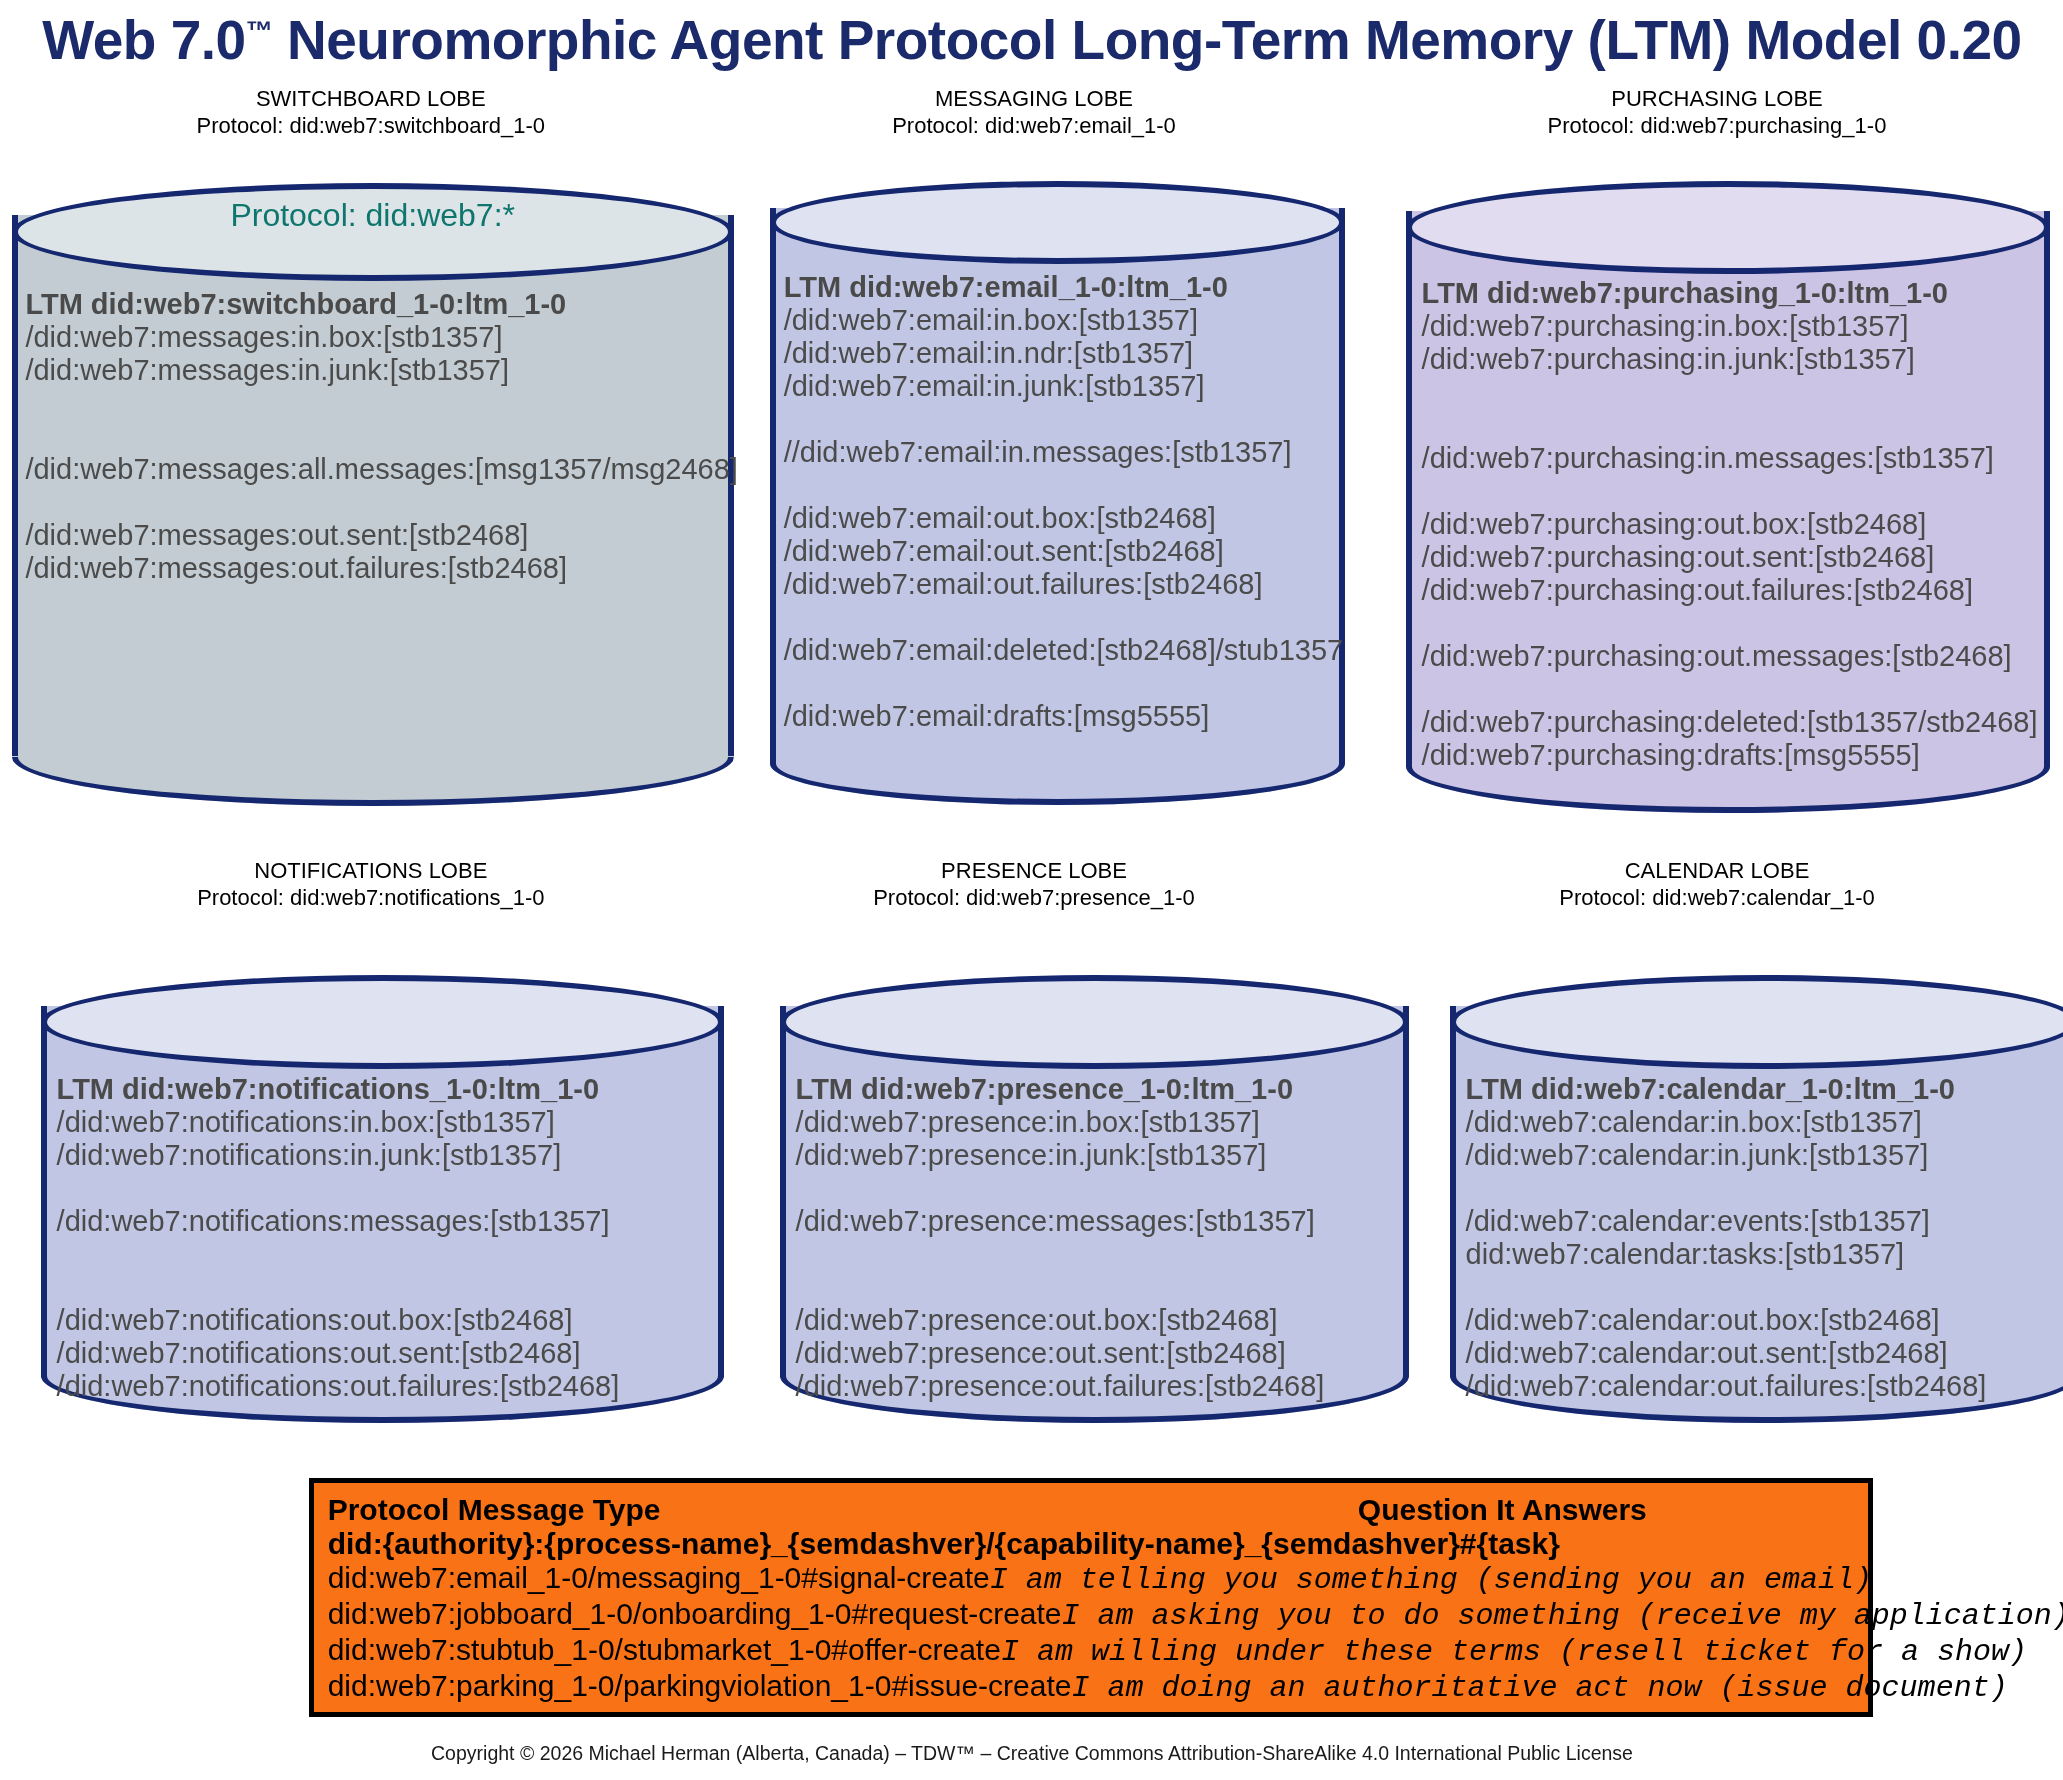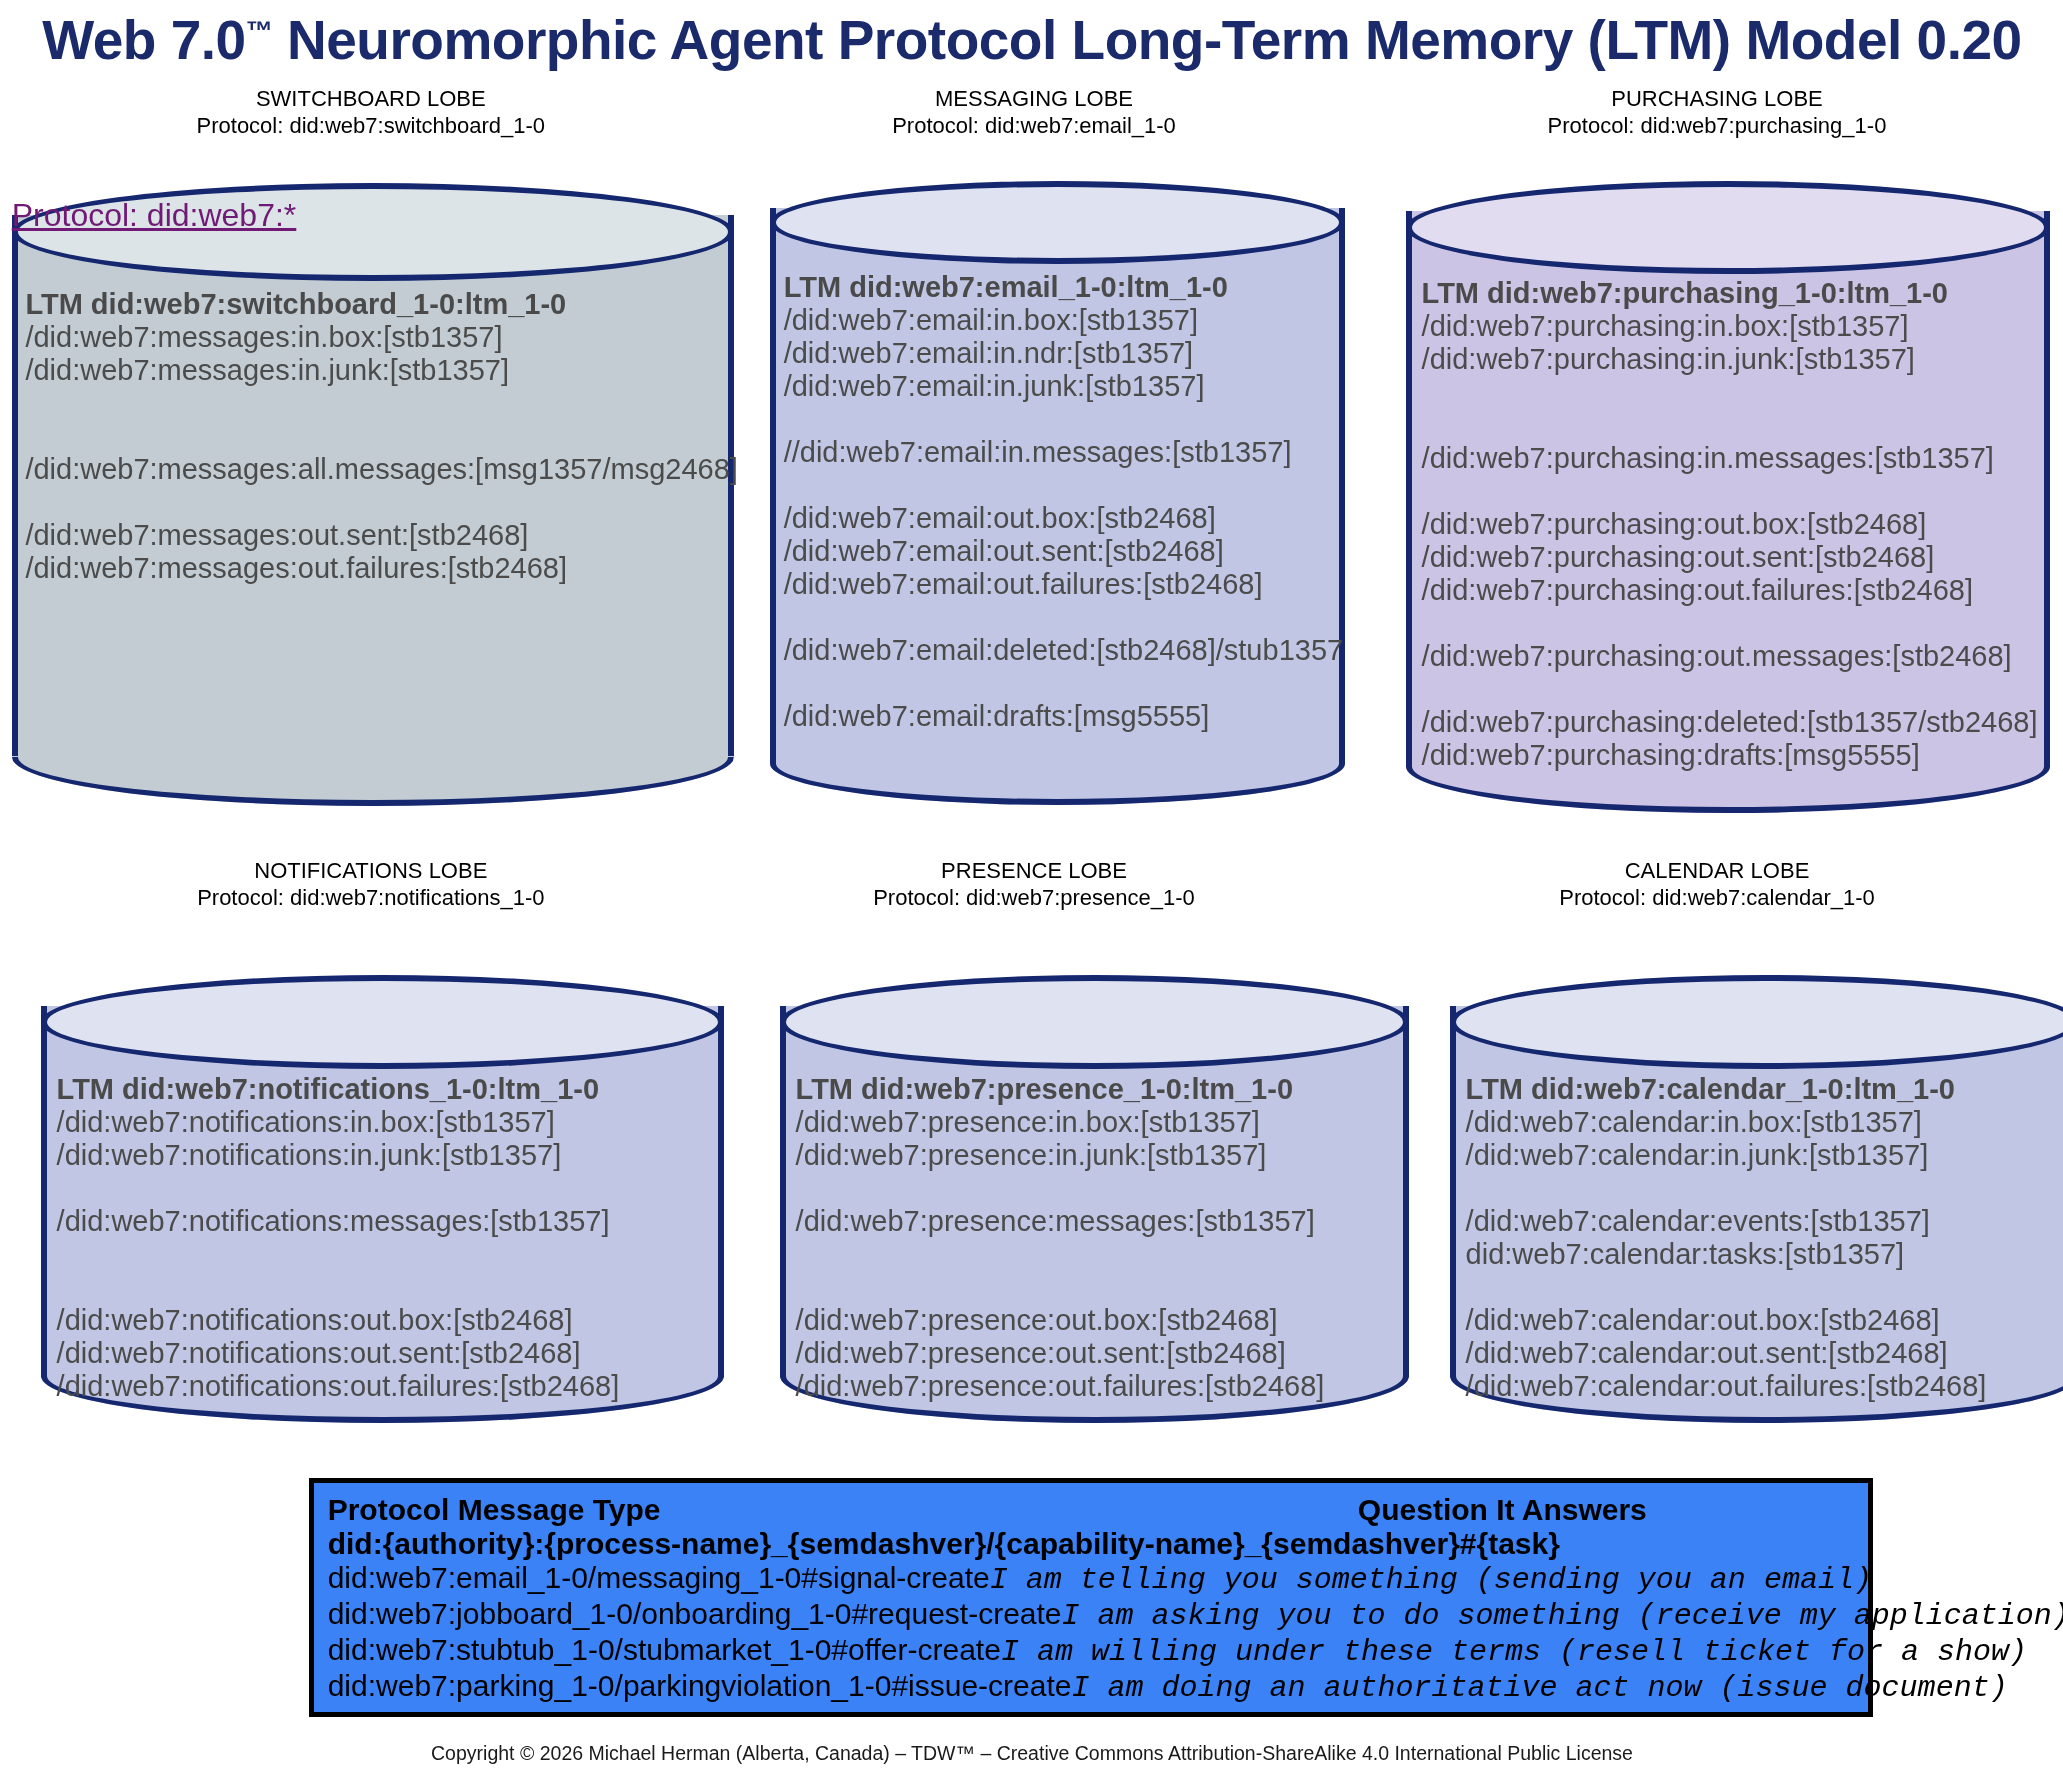--- a/index.html
+++ b/index.html
@@ -57,44 +57,43 @@
     background:transparent;
     clip-path: inset(50% 0 0 0);
   }
   .cyl-bottom-fill{
     position:absolute;left:0;
     border-radius:50%;
     z-index:0;
   }
   .cyl-label{
     position:absolute;z-index:4;
-    text-align:left;
+    text-align:center;
     width:100%;
     font-size:32px;
-    color:#701a75;
-    white-space:nowrap;
-    text-decoration:underline;
+    color:#0f766e;
+    white-space:nowrap;
   }
   .cyl-lines{
     position:absolute;z-index:5;
     font-size:29px;
     line-height:33px;
     color:#4b4b4b;
     white-space:nowrap;
   }
   .cyl-lines .b{font-weight:bold;color:#4a4a4a;}
   .cyl-lines .blank{visibility:hidden;}
 
   
   .legend{
     position:absolute;
     left:309px;top:1478px;width:1564px;height:239px;
     border:5.9px solid #000;
     box-sizing:border-box;
-    background:#3b82f6;
+    background:#f97316;
   }
   .legend-row{display:flex;align-items:baseline;}
   .legend-left{
     width:809px;padding-left:13.7px;
     font-size:30px;line-height:34px;color:#000;white-space:nowrap;
   }
   .legend-right{
     flex:1;
     font-size:30px;line-height:34px;color:#000;white-space:nowrap;
     text-align:center;

